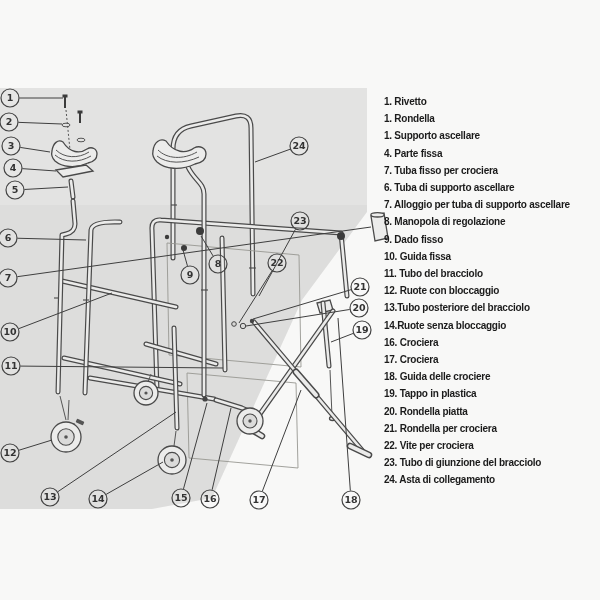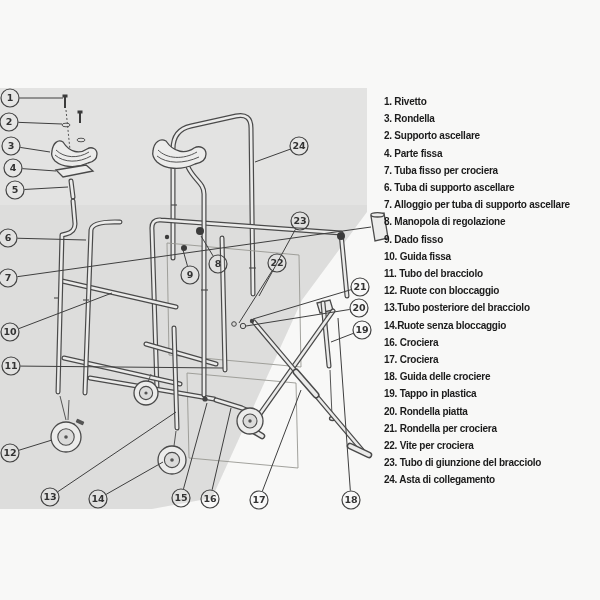--- a/index.html
+++ b/index.html
@@ -292,22 +292,22 @@
         <g>
           <line x1="290.1659418192087" y1="149.21238479301502" x2="255" y2="162" class="leader"></line>
           <circle cx="299" cy="146" r="9" class="co-circle"></circle>
           <text x="299" y="149.4" class="co-num">24</text>
         </g>
       </g>
   </svg>
 
   <div id="parts-list">
       <div class="pl-item">1. Rivetto</div>
-      <div class="pl-item">3. Rondella</div>
-      <div class="pl-item">2. Supporto ascellare</div>
+      <div class="pl-item">1. Rondella</div>
+      <div class="pl-item">1. Supporto ascellare</div>
       <div class="pl-item">4. Parte fissa</div>
       <div class="pl-item">7. Tuba fisso per crociera</div>
       <div class="pl-item">6. Tuba di supporto ascellare</div>
       <div class="pl-item">7. Alloggio per tuba di supporto ascellare</div>
       <div class="pl-item">8. Manopola di regolazione</div>
       <div class="pl-item">9. Dado fisso</div>
       <div class="pl-item">10. Guida fissa</div>
       <div class="pl-item">11. Tubo del bracciolo</div>
       <div class="pl-item">12. Ruote con bloccaggio</div>
       <div class="pl-item">13.Tubo posteriore del bracciolo</div>

